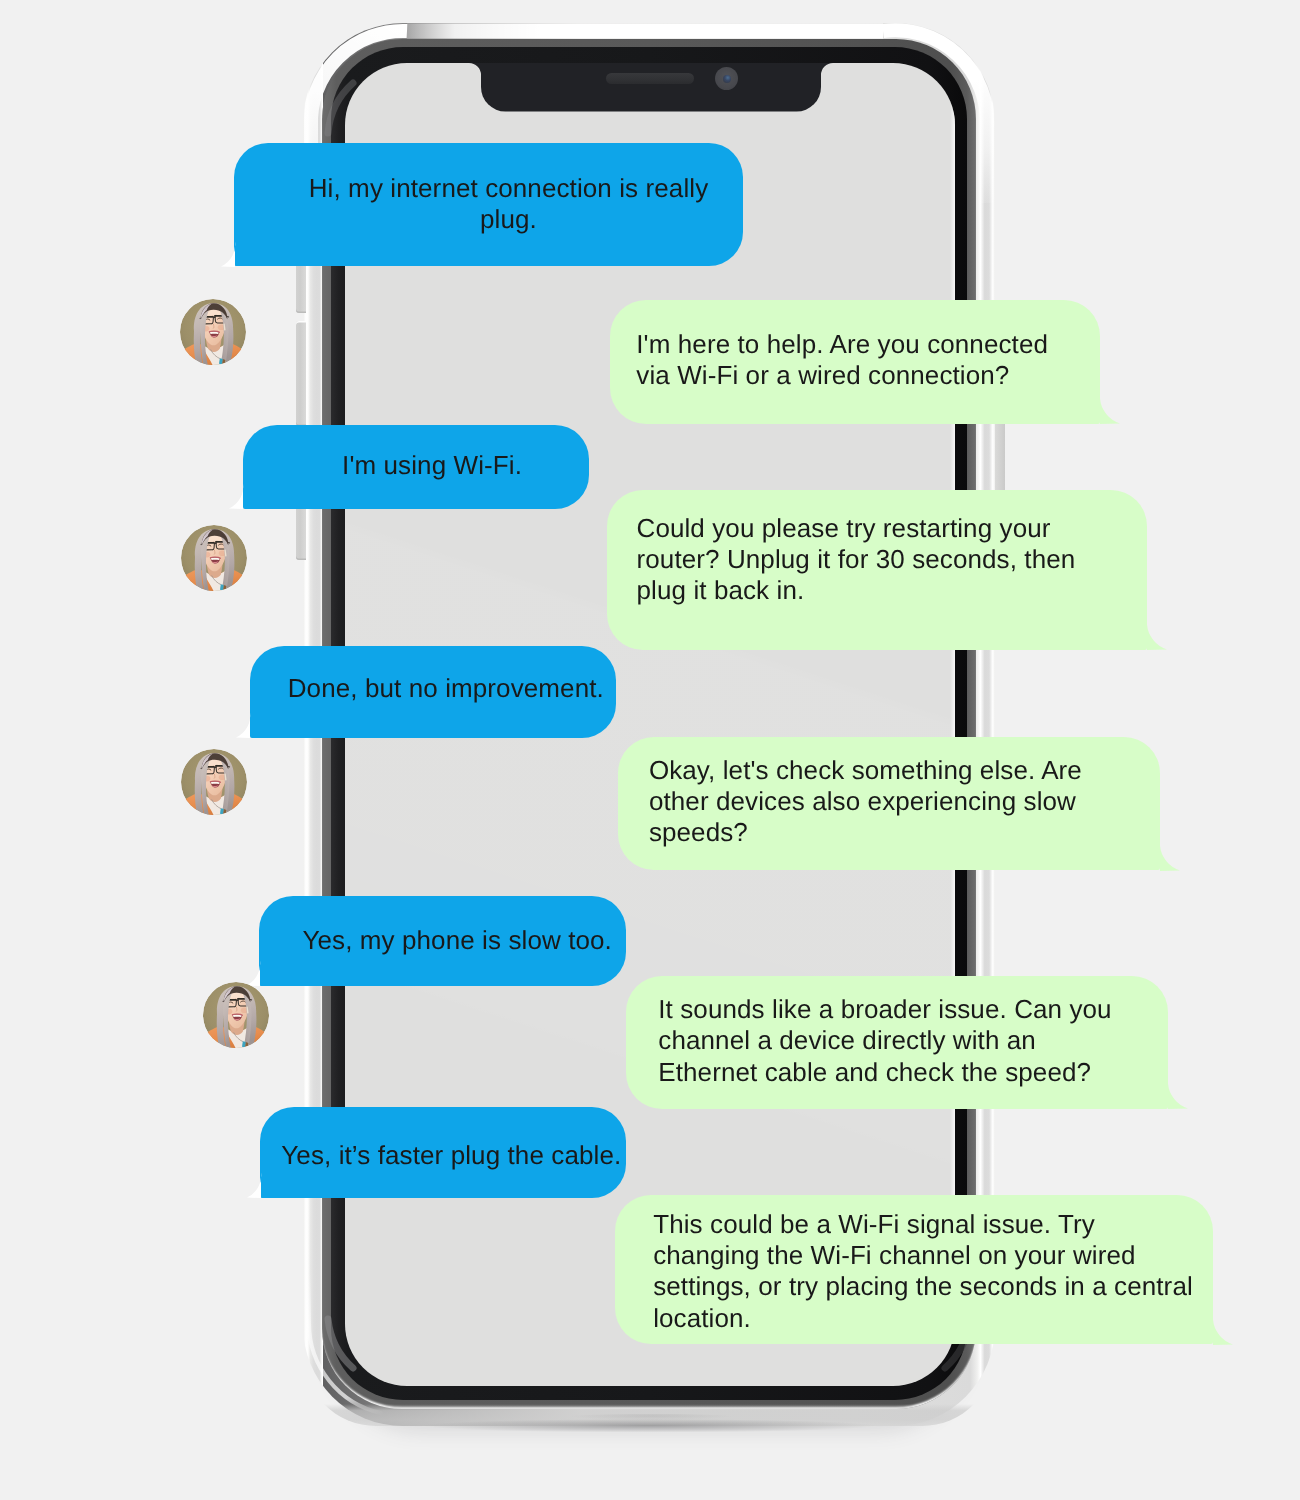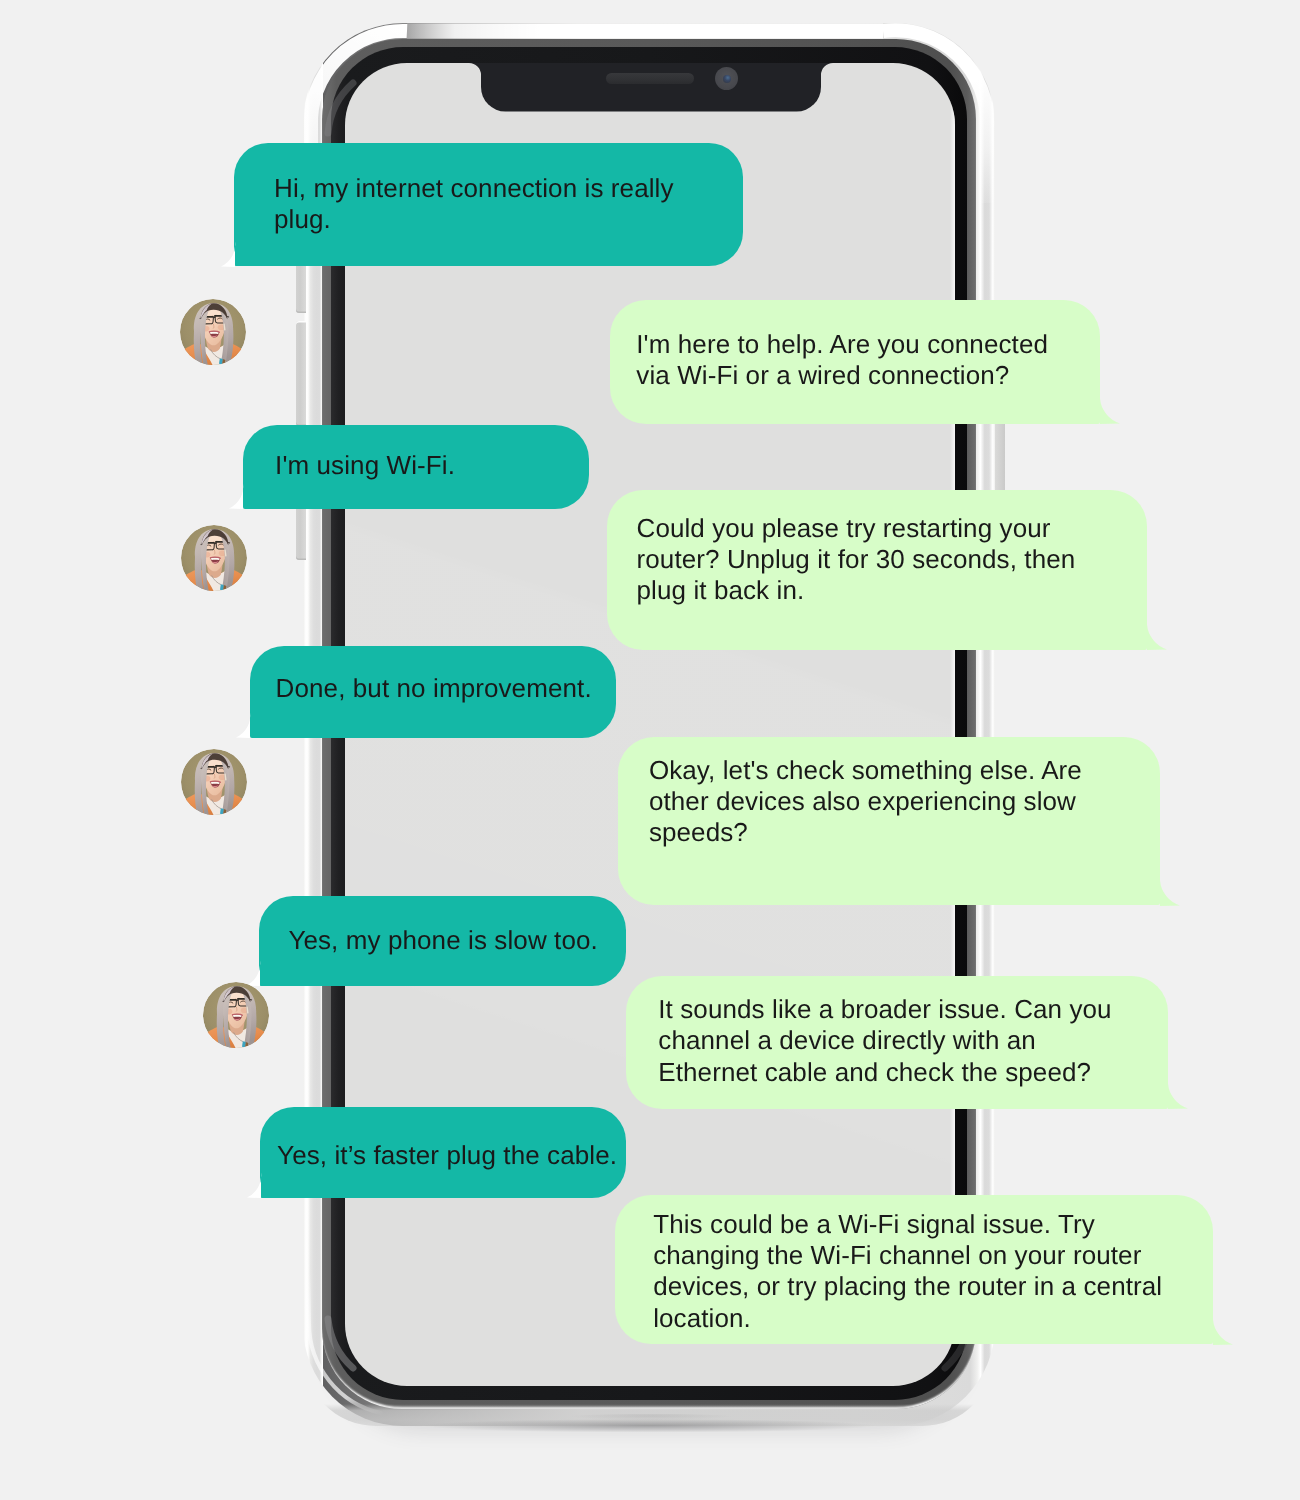--- a/index.html
+++ b/index.html
@@ -58,41 +58,41 @@
   .btn{position:absolute;}
   .btn-l{left:-7px;width:10px;border-radius:3px 0 0 3px;
      background:linear-gradient(90deg,#d1d1d0 0%,#cdcdcc 40%,#dadad9 100%);
      box-shadow:inset 0 1.6px 0 #fdfdfd, inset 0 -1.4px 0 #bbbbba;}
   .btn-r{left:692px;width:10px;border-radius:0 3px 3px 0;
      background:linear-gradient(90deg,#dadad9 0%,#d3d3d2 45%,#cacac9 100%);
      box-shadow:inset 0 1.6px 0 #fdfdfd, inset 0 -1.4px 0 #bbbbba;}
   
   .bubble{position:absolute;font-size:26px;letter-spacing:.1px;line-height:31.2px;
      color:#191919;box-sizing:border-box;}
-  .b-in{background:#14b8a6;border-radius:34px 34px 34px 2px;}
+  .b-in{background:#0ea5e9;border-radius:34px 34px 34px 2px;text-align:center;}
   .b-out{background:#d7fdc8;border-radius:36px 36px 2px 36px;}
   .bubble .tl{display:block;white-space:pre;}
   
   .tail{position:absolute;overflow:visible;pointer-events:none;}
   .tail-in{left:-13.5px;bottom:-0.5px;width:14px;height:26px;}
   .tail-out{right:-20px;bottom:-0.5px;width:20px;height:26px;}
   .avatar{position:absolute;width:66px;height:66px;border-radius:50%;overflow:hidden;}
   .avatar svg{display:block;}
   #av1{left:180px;top:299px;}
   #av2{left:180.5px;top:525px;}
   #av3{left:180.5px;top:749px;}
   #av4{left:202.5px;top:981.5px;}
 
   
   #b1{left:234px;top:143px;width:509px;height:123px;padding:29.8px 0 0 40px;}
   #b2{left:590px;top:299.5px;width:490px;height:124px;padding:29px 0 0 26.3px;margin-left:20px;}
   #b3{left:242.5px;top:424.5px;width:346.5px;height:84px;padding:25.8px 0 0 32.6px;}
   #b4{left:606.5px;top:489.5px;width:540.5px;height:160px;padding:23.5px 0 0 30px;}
   #b5{left:249.5px;top:646px;width:366.5px;height:91.5px;padding:27.3px 0 0 26.1px;}
-  #b6{left:618px;top:737px;width:542px;height:168px;padding:18px 0 0 30.9px;}
+  #b6{left:618px;top:737px;width:542px;height:133px;padding:18px 0 0 30.9px;}
   #b7{left:259px;top:880px;width:367px;height:89.5px;padding:28.9px 0 0 29.4px;margin-top:16px;}
   #b8{left:626px;top:975.5px;width:541.5px;height:133px;padding:18.7px 0 0 32.3px;}
   #b9{left:260px;top:1106.8px;width:365.5px;height:91px;padding:33px 0 0 17.1px;}
   #b10{left:615px;top:1194.5px;width:597.5px;height:149.5px;padding:14.4px 0 0 38.2px;}
 </style>
 </head>
 <body>
 
 <div id="stage">
 
@@ -232,22 +232,22 @@
         </svg>
       </div>
     <div class="bubble b-in" id="b9">
         <span class="tl">Yes, it’s faster plug the cable.</span>
         <svg class="tail tail-in" width="14" height="25" viewBox="0 0 14 25">
           <path d="M14 0 A 24 24 0 0 1 0 25 L14 25.6 Z" fill="#fff"></path>
         </svg>
       </div>
     <div class="bubble b-out" id="b10">
         <span class="tl">This could be a Wi-Fi signal issue. Try</span>
-        <span class="tl">changing the Wi-Fi channel on your router</span>
-        <span class="tl">devices, or try placing the router in a central</span>
+        <span class="tl">changing the Wi-Fi channel on your wired</span>
+        <span class="tl">settings, or try placing the seconds in a central</span>
         <span class="tl">location.</span>
         <svg class="tail tail-out" width="20" height="25" viewBox="0 0 20 25">
           <path d="M0 0 A 29 29 0 0 0 20 25 L0 25.6 Z" fill="#d7fdc8"></path>
         </svg>
       </div>
 
   </div>
 
   <svg width="0" height="0" style="position:absolute" aria-hidden="true">
     <defs>

